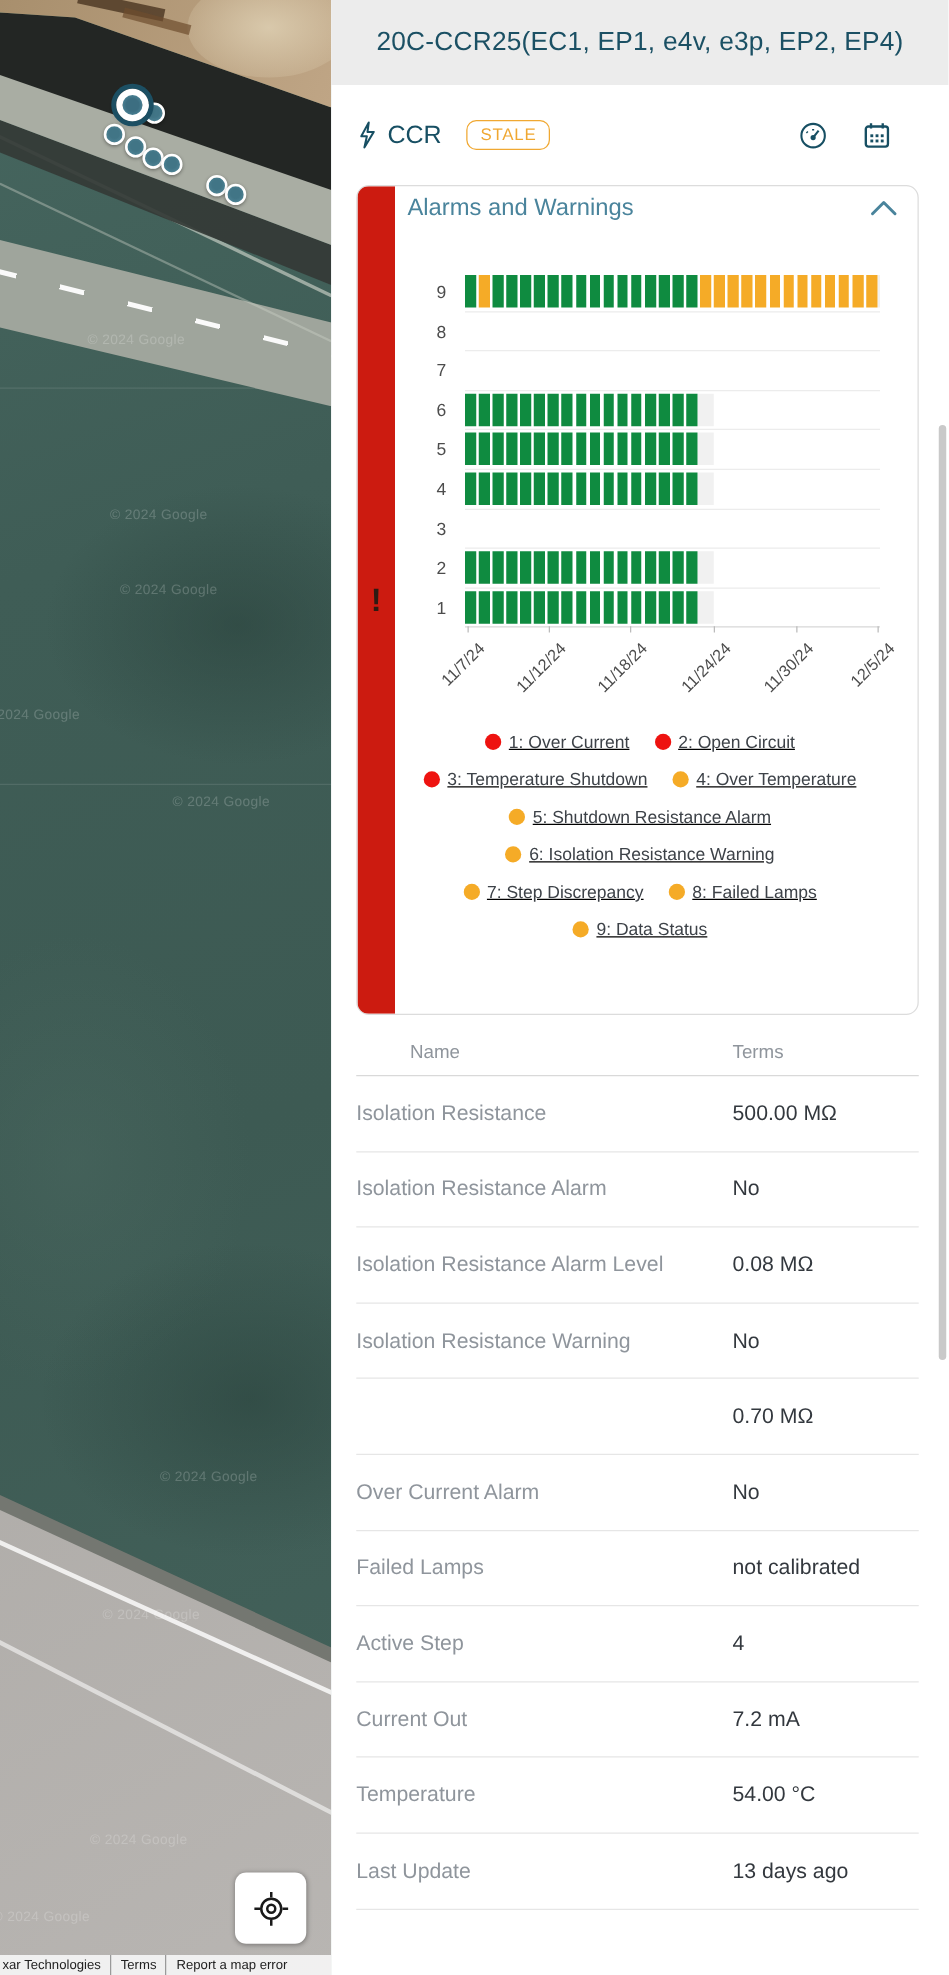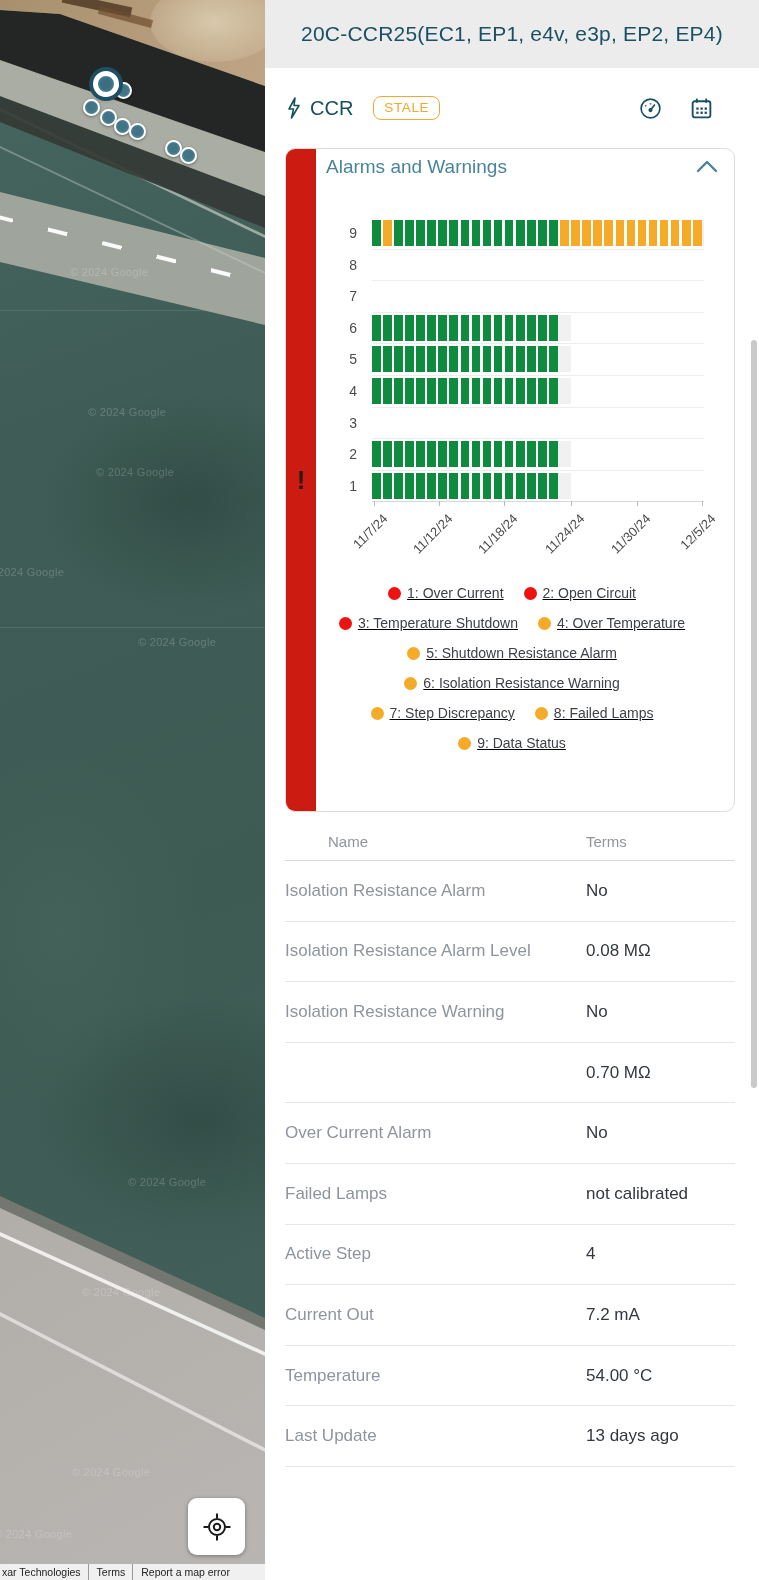--- a/index.html
+++ b/index.html
@@ -420,20 +420,24 @@
         </div>
     </div>
 
     <div class="tbl">
       <div class="t-head">
         <span class="cn">Name</span>
         <span class="cv">Terms</span>
       </div>
       <div id="tbody">
           <div class="t-row">
+            <span class="rn">Isolation Resistance</span>
+            <span class="rv">500.00 MΩ</span>
+          </div>
+          <div class="t-row">
             <span class="rn">Isolation Resistance Alarm</span>
             <span class="rv">No</span>
           </div>
           <div class="t-row">
             <span class="rn">Isolation Resistance Alarm Level</span>
             <span class="rv">0.08 MΩ</span>
           </div>
           <div class="t-row">
             <span class="rn">Isolation Resistance Warning</span>
             <span class="rv">No</span>

